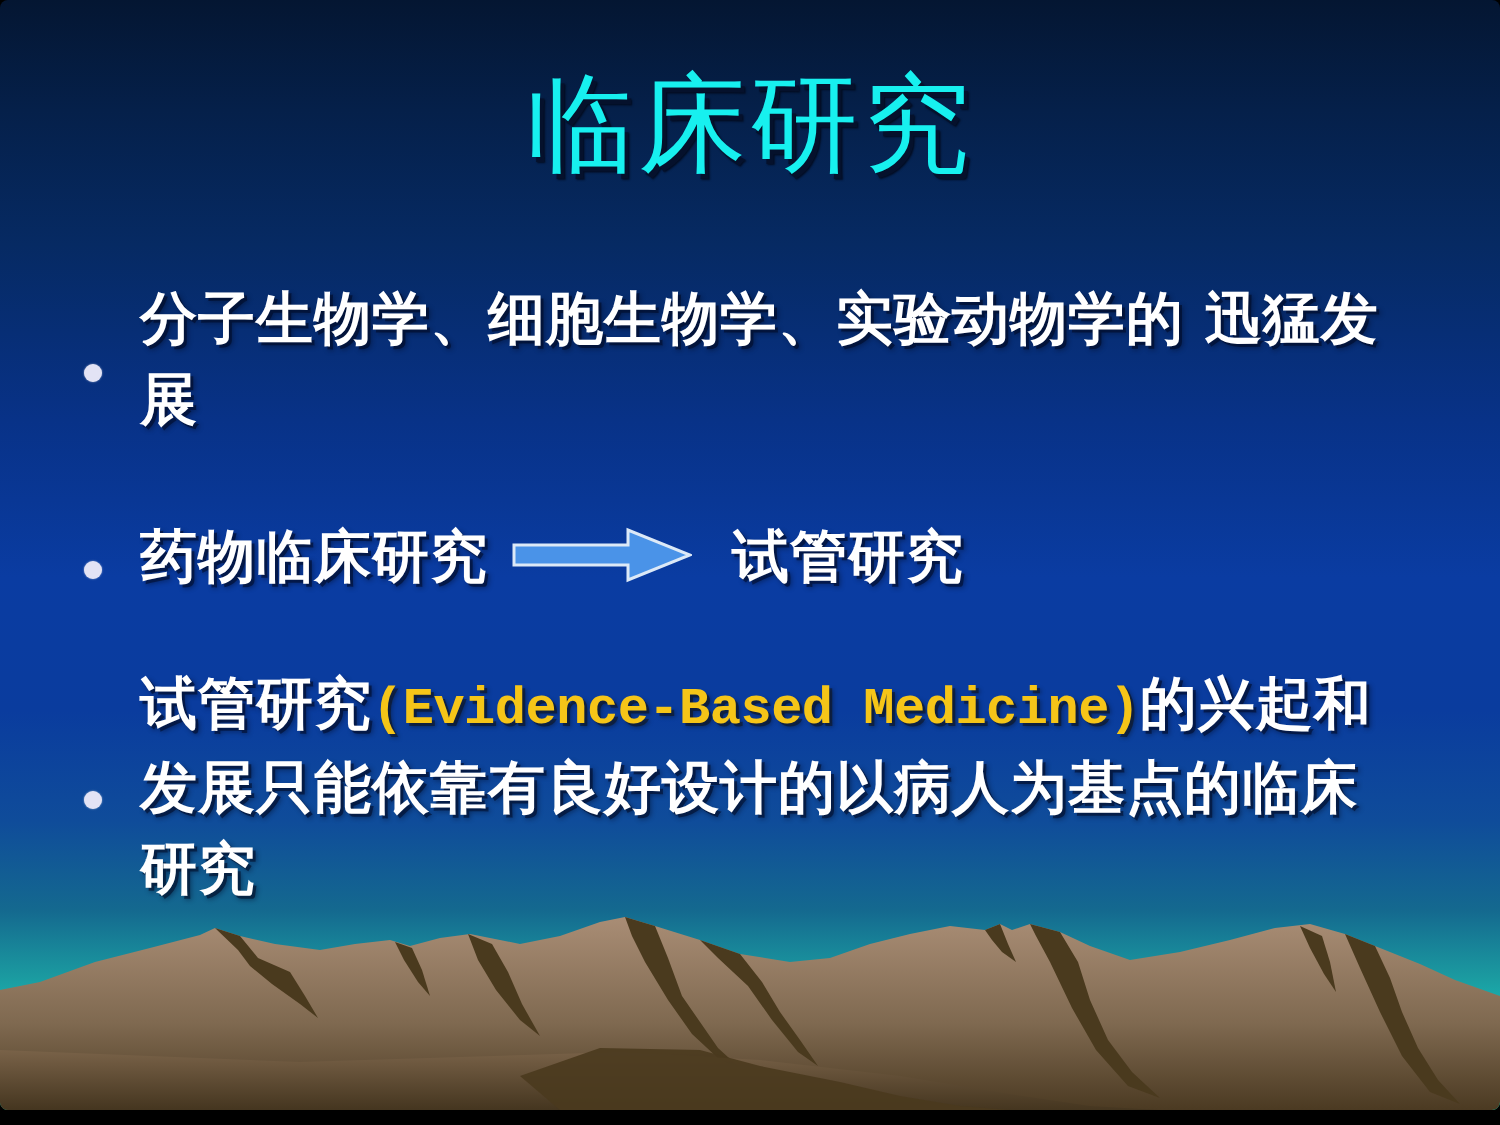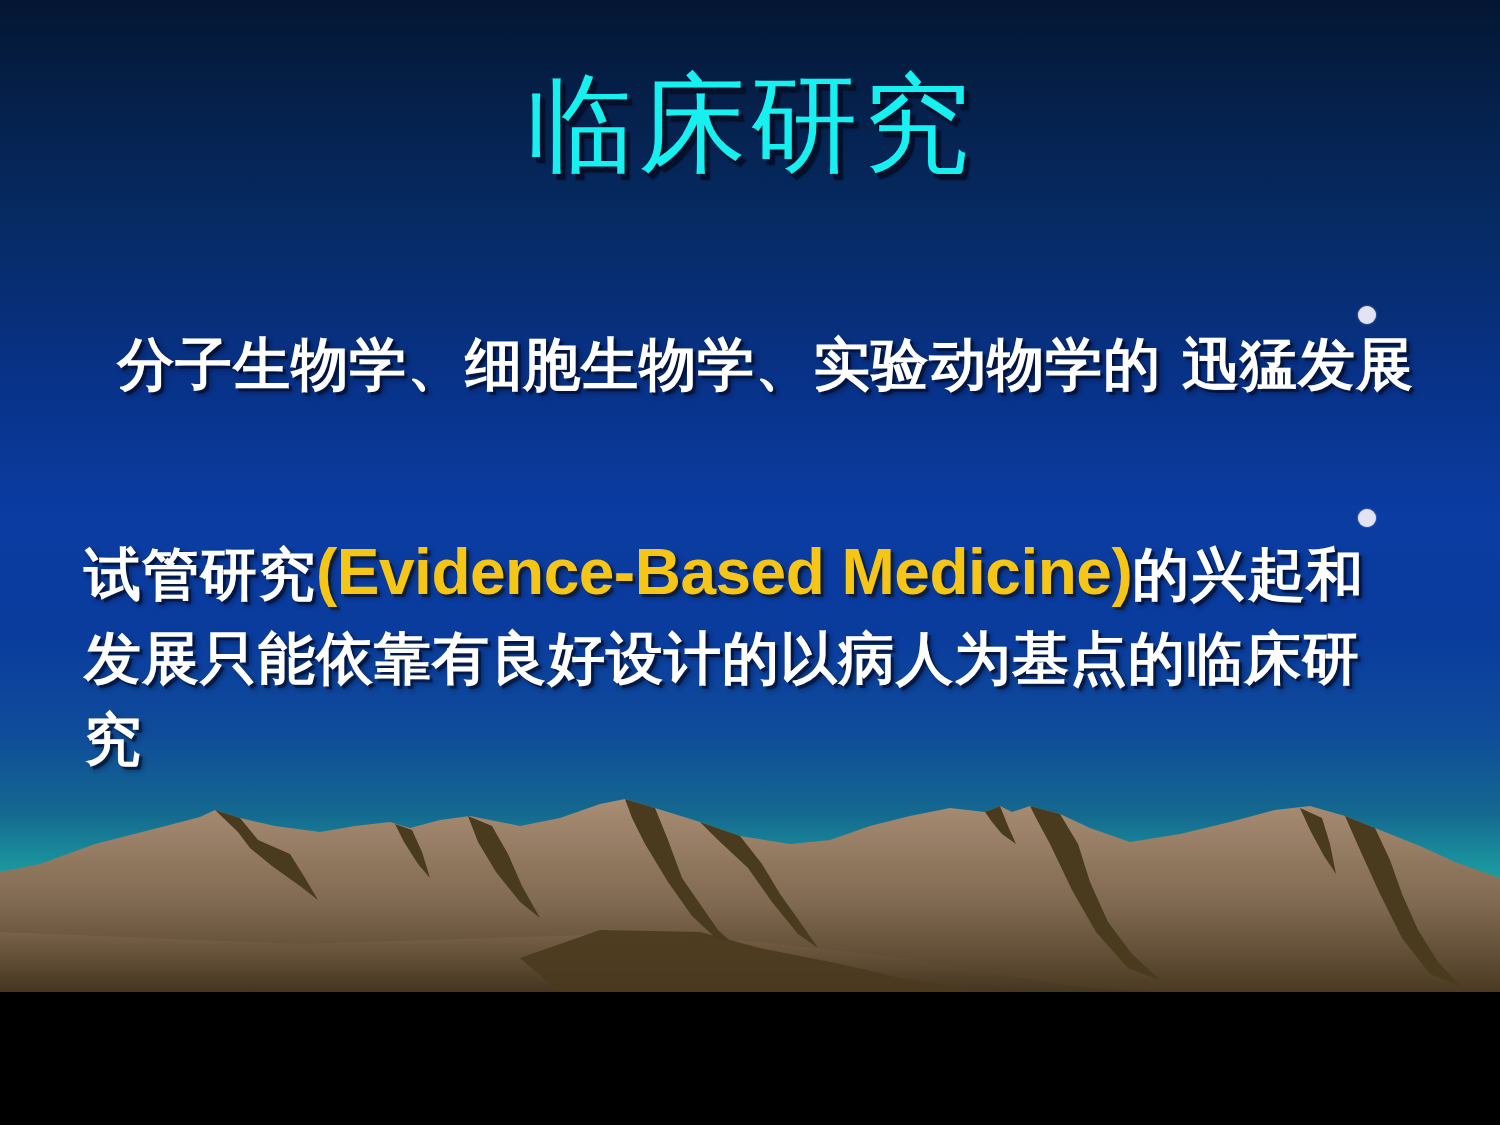--- a/index.html
+++ b/index.html
@@ -5,37 +5,38 @@
 <style>
   html, body {
     margin: 0;
     padding: 0;
     background: #000;
   }
 
   .slide {
     position: relative;
     width: 1500px;
-    height: 992px;
+    height: 1110px;
     overflow: hidden;
     font-family: "DejaVu Sans", sans-serif;
     
     background: linear-gradient(to bottom,
       #041632 0%,
       #05204a 10%,
       #062a63 22%,
       #083288 38%,
       #0a3ca2 52%,
       #0a3c9e 64%,
       #0f4c9a 74%,
       #14698f 82%,
       #1b9aa0 88%,
       #19c6bb 93%,
       #07e8c2 98%,
       #00f0c8 100%);
+    border-radius: 8px;
   }
 
   
   .landscape {
     position: absolute;
     left: 0;
     bottom: 0;
     width: 1500px;
     height: 210px;
   }
@@ -63,22 +64,21 @@
   
   .body {
     position: absolute;
     top: 278px;
     left: 84px;
     width: 1330px;
   }
 
   .bullet-row {
     display: flex;
-    align-items: flex-end;
-    flex-direction: column;
+    align-items: center;
   }
   .bullet-row.gap-1 { margin-bottom: 76px; }
   .bullet-row.gap-2 { margin-bottom: 66px; }
 
   .bullet-marker {
     flex: 0 0 auto;
     width: 18px;
     height: 18px;
     margin-top: 28px;
     margin-right: 38px;
@@ -95,23 +95,23 @@
     font-weight: 700;
     color: #ffffff;
     text-shadow:
       3px 3px 0 rgba(2,10,34,0.55),
       4px 4px 5px rgba(2,10,34,0.45);
     letter-spacing: 1px;
   }
 
   .en-gold {
     color: #f5c518;
-    font-family: Liberation Sans, sans-serif;
+    font-family: Liberation Mono, monospace;
     font-weight: 700;
-    font-size: 64px;
+    font-size: 52px;
     letter-spacing: -0.5px;
     text-shadow:
       3px 3px 0 rgba(20,14,2,0.45),
       4px 4px 4px rgba(10,8,2,0.35);
   }
 
   .arrow-wrap {
     display: inline-block;
     vertical-align: middle;
     margin: 0 18px 10px 24px;
@@ -130,20 +130,30 @@
   <div class="body">
 
     <div class="bullet-row gap-1">
       <span class="bullet-marker"></span>
       <div class="bullet-text">
         <span>分子生物学、细胞生物学、实验动物学的</span>
         <span>迅猛发展</span>
       </div>
     </div>
 
+    <div class="bullet-row gap-2">
+      <span class="bullet-marker"></span>
+      <div class="bullet-text">
+        <span>药物临床研究</span><span class="arrow-wrap">
+          <svg width="180" height="56" viewBox="0 0 180 56" aria-hidden="true">
+            <polygon points="2,18 116,18 116,3 178,28 116,53 116,38 2,38" fill="#4a93e8" stroke="#dce9f7" stroke-width="3" stroke-linejoin="miter"></polygon>
+          </svg>
+        </span><span class="spacer-after-arrow"></span><span>试管研究</span>
+      </div>
+    </div>
 
     <div class="bullet-row">
       <span class="bullet-marker"></span>
       <div class="bullet-text">
         <span>试管研究</span><span class="en-gold">(Evidence-Based Medicine)</span><span>的兴起和发展只能依靠有良好设计的以病人为基点的临床研究</span>
       </div>
     </div>
 
   </div>
 

